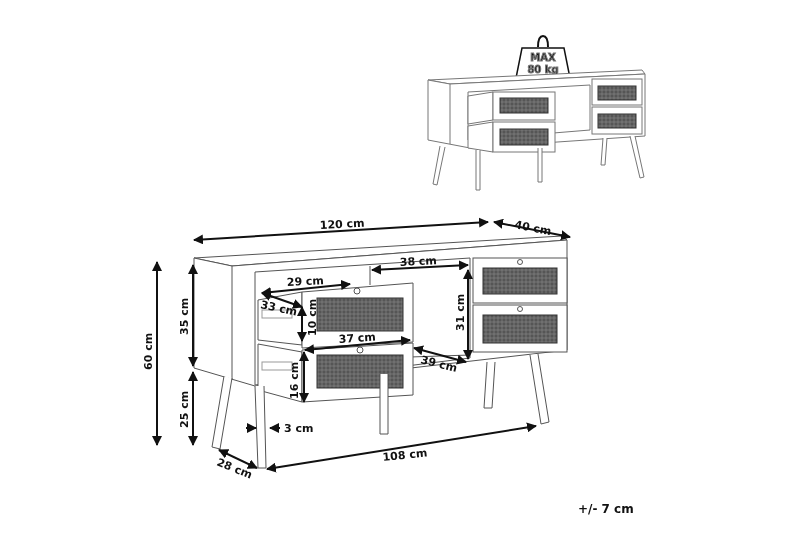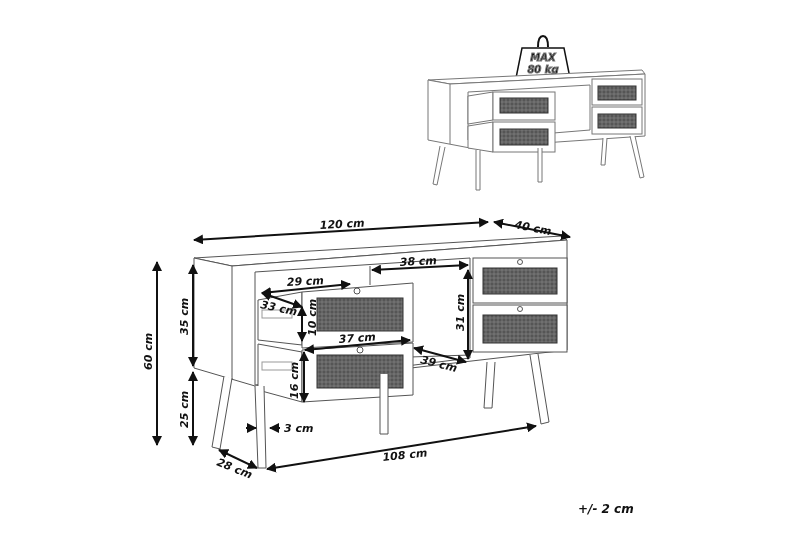--- a/index.html
+++ b/index.html
@@ -1,17 +1,17 @@
 <!DOCTYPE html>
 <html><head>
   <meta charset="utf-8">
   <style>
     html, body { margin: 0; padding: 0; background: #ffffff; }
     body { width: 800px; height: 533px; position: relative; overflow: hidden; font-family: "Liberation Sans", sans-serif; }
-    #stage { position: absolute; left: 0; top: 0; width: 800px; height: 533px; font-style: italic; }
+    #stage { position: absolute; left: 0; top: 0; width: 800px; height: 533px; }
     .lbl { font-family: "DejaVu Sans", sans-serif; font-weight: bold; font-size: 11px; fill: #111; }
     .note { position: absolute; font-family: "DejaVu Sans", sans-serif; font-weight: bold; font-size: 12px; color: #111; }
   </style>
 </head>
 <body>
 
 <div id="stage">
 <svg width="800" height="533" viewBox="0 0 800 533" xmlns="http://www.w3.org/2000/svg">
   <defs>
     <marker id="ah" viewBox="0 0 10 10" refX="9" refY="5" markerWidth="5" markerHeight="5" orient="auto-start-reverse">
@@ -128,14 +128,14 @@
     <text class="lbl" x="339" y="343" transform="rotate(-4 339 343)">37 cm</text>
     <text class="lbl" x="298" y="399" transform="rotate(-90 298 399)">16 cm</text>
     <text class="lbl" x="464" y="331" transform="rotate(-90 464 331)">31 cm</text>
     <text class="lbl" x="420" y="363" transform="rotate(14 420 363)">39 cm</text>
     <text class="lbl" x="284" y="432">3 cm</text>
     <text class="lbl" x="216" y="465" transform="rotate(22 216 465)">28 cm</text>
     <text class="lbl" x="383" y="461" transform="rotate(-6 383 461)">108 cm</text>
   </g>
 </svg>
 
-<div class="note" style="left:578px; top:502px;">+/- 2 cm</div>
+<div class="note" style="left:578px; top:502px;">+/- 7 cm</div>
 </div>
 
 </body></html>

